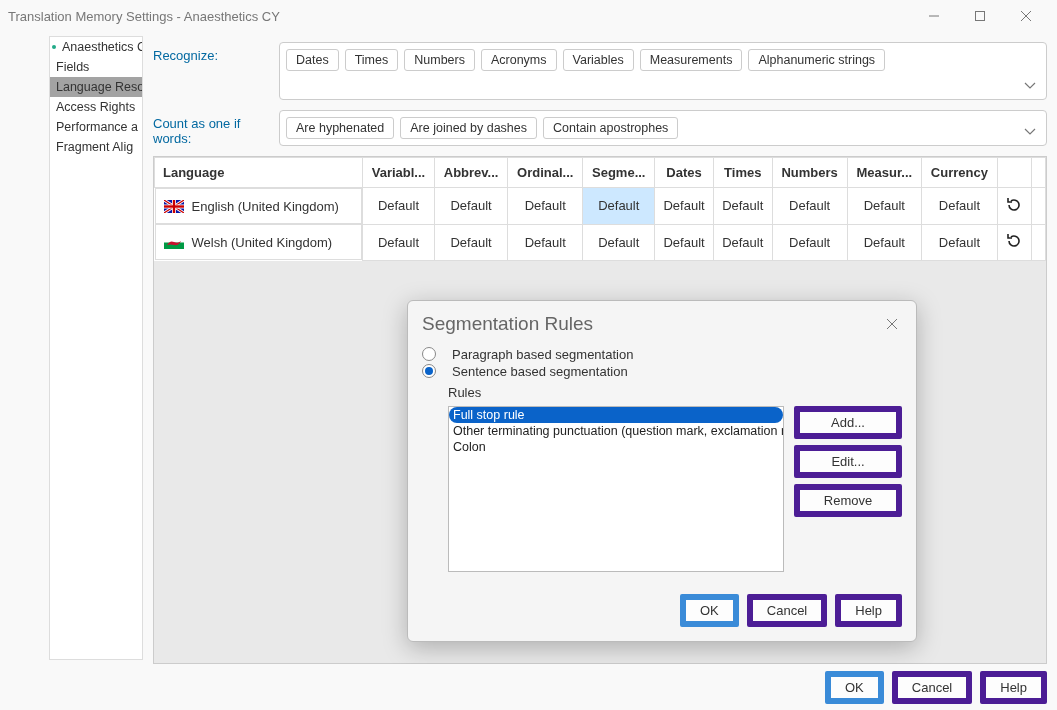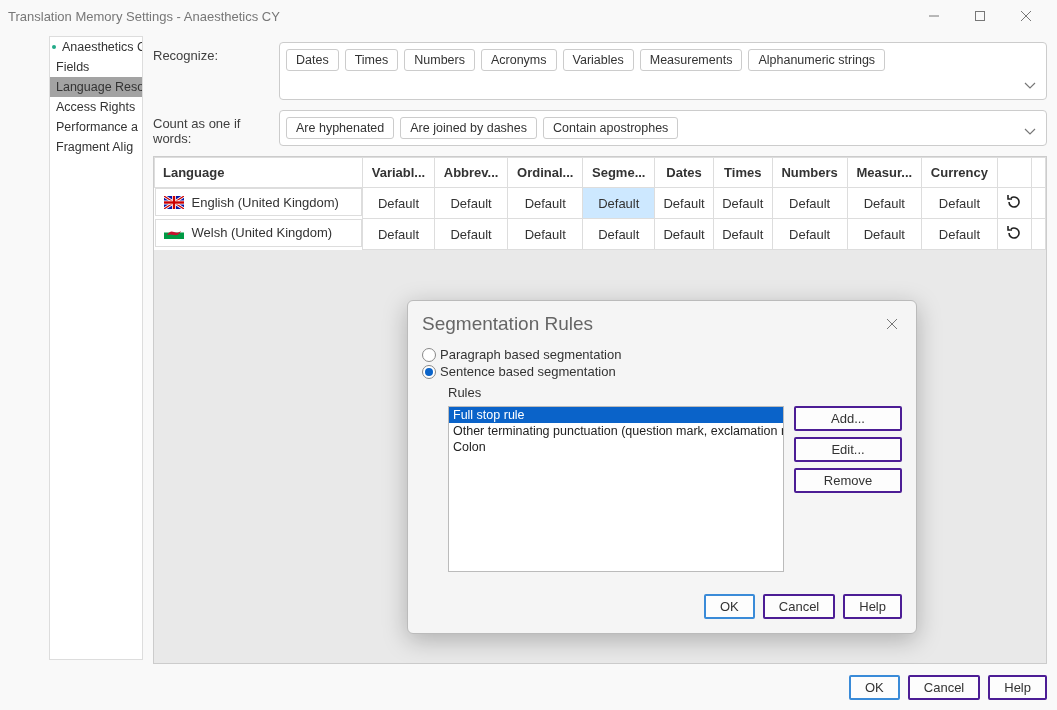--- a/index.html
+++ b/index.html
@@ -11,50 +11,50 @@
   .winbtn { width: 46px; height: 32px; display: flex; align-items: center; justify-content: center; color: #666; }
   .winbtn svg { stroke: #777; fill: none; stroke-width: 1; }
   .body { flex: 1; display: flex; overflow: hidden; margin-left: 45px; }
   .sidebar { width: 94px; border: 1px solid #ddd; background: #fff; overflow: hidden; margin: 4px 0 4px 4px; }
   .sidebar-item { padding: 3px 6px; white-space: nowrap; cursor: default; color: #333; font-size: 12.5px; position: relative; }
   .sidebar-item.sel { background: #a3a3a3; }
   .sidebar-item.dot::before { content: ""; position: absolute; left: 2px; top: 8px; width: 4px; height: 4px; background: #2a8; border-radius: 50%; }
   .sidebar-item.dot { padding-left: 12px; }
   .main { flex: 1; padding: 10px 10px 0 10px; display: flex; flex-direction: column; overflow: hidden; }
   .formrow { display: flex; align-items: flex-start; margin-bottom: 10px; }
-  .formlabel { width: 126px; padding-top: 6px; color: #404040; }
+  .formlabel { width: 126px; padding-top: 6px; color: #0369a1; }
   .tokenholder { flex: 1; border: 1px solid #ccc; border-radius: 4px; background: #fff; padding: 6px; min-height: 58px; display:flex; flex-wrap:wrap; gap:6px; align-content:flex-start; position:relative;}
   .tokenholder.short { min-height: 34px; text-align: right; }
   .tokenholder .chev { position:absolute; right:10px; bottom:6px; }
   .token { border: 1px solid #ccc; border-radius: 3px; padding: 3px 9px; background: #fff; color:#333; font-size: 12.5px; }
   .grid-wrap { border: 1px solid #ccc; background: #e9e9e9; flex:1; overflow:hidden; position:relative;}
   table.grid { border-collapse: collapse; width: 100%; background:#fff;}
   table.grid th, table.grid td { border: 1px solid #ddd; padding: 4px 6px; text-align: center; font-size: 13px; }
   table.grid th { background: #fff; font-weight: 600; color:#333; height: 30px; }
   table.grid th:first-child, table.grid td.langcell { text-align: left; padding-left: 8px; }
-  td.langcell { display:flex; align-items:center; gap:8px; height:28px;}
+  td.langcell { display:flex; align-items:center; gap:8px; height:36px;}
   td.sel { background: #cde8ff; }
   .flag { width: 20px; height: 13px; display:inline-block; }
   .reset-ic { display:inline-flex; width:20px; height:20px; align-items:center; justify-content:center;}
   .footer { height: 46px; display:flex; align-items:center; justify-content:flex-end; gap:8px; padding: 0 10px;}
-  .btn { border: 2px solid #4c1d95; background: #fdfdfd; padding: 3px 14px; border-radius: 2px; color:#333; cursor:default;}
+  .btn { border: 6px solid #4c1d95; background: #fdfdfd; padding: 3px 14px; border-radius: 2px; color:#333; cursor:default;}
   .btn.default { border-color: #3a8bd8; }
   
   .modal { position:absolute; left:264px; top:268px; width:510px; background:#f5f5f5; border:1px solid #bbb; border-radius:6px; box-shadow: 0 6px 24px rgba(0,0,0,.25); padding: 0; display:flex; flex-direction:column;}
   .modal-header { padding: 12px 14px 10px 14px; display:flex; align-items:center;}
   .modal-title { flex:1; color:#666; font-size:19px;}
   .modal-close { width:20px; height:20px; display:flex; align-items:center; justify-content:center;}
   .modal-body { padding: 0 14px 12px 14px; }
-  .radio-row { display:flex; align-items:flex-end; gap:4px; margin: 2px 0; }
+  .radio-row { display:flex; align-items:flex-start; gap:16px; margin: 2px 0; }
   .radio { width:14px; height:14px; border:1px solid #888; border-radius:50%; display:inline-flex; align-items:center; justify-content:center; background:#fff;}
   .radio.checked::after { content:""; width:8px; height:8px; background:#0a63c9; border-radius:50%;}
   .rules-area { display:flex; gap:10px; margin-top:6px; margin-left:26px;}
   .rules-label { margin-left:26px; margin-top:6px; color:#333;}
   .rules-list { flex:1; border:1px solid #bbb; background:#fff; height:166px; overflow:auto;}
-  .rules-list .ritem { padding:1px 4px; font-size:12.5px; color:#222; white-space:nowrap;}
+  .rules-list .ritem { padding:1px 4px; font-size:12.5px; color:#222; white-space:nowrap;border-radius:8px;}
   .rules-list .ritem.sel { background:#0a63c9; color:#fff;}
   .rules-btns { width:108px; display:flex; flex-direction:column; gap:6px;}
   .rules-btns .btn { width:100%; text-align:center;}
   .modal-footer { padding: 10px 14px 14px 14px; display:flex; justify-content:flex-end; gap:8px;}
   .chev svg { stroke:#777; fill:none; stroke-width:1.2;}
 </style>
 </head>
 <body>
 
 <div class="window">

